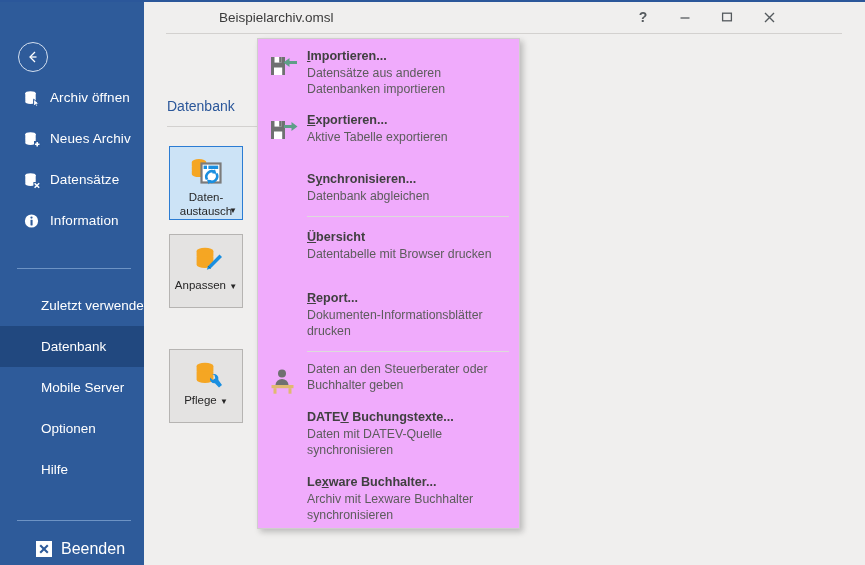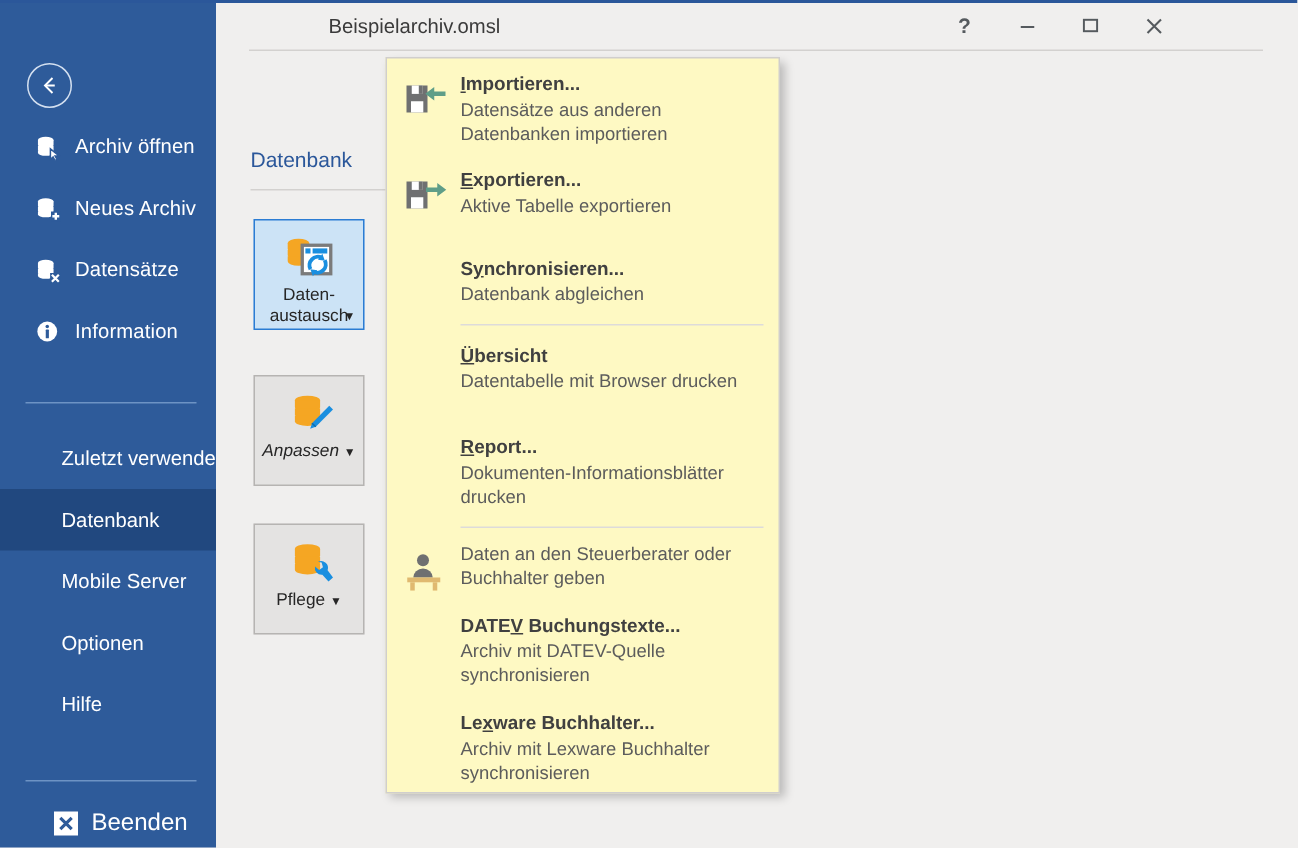--- a/index.html
+++ b/index.html
@@ -117,21 +117,21 @@
   .big-btn .blbl {
     font-size: 11.5px; color: #262626; text-align: center;
     line-height: 13.5px; margin-top: 2px; position: relative; width: 100%;
   }
   .caret-inline { font-size: 8px; color: #262626; }
 
   
   #menu {
     position: absolute; left: 113px; top: 36px;
     width: 263px; height: 491px;
-    background: #fef9c3;
+    background: #f0abfc;
     border: 1px solid #d0cecd;
     box-shadow: 3px 3px 6px rgba(0,0,0,.22);
   }
   .mi {
     position: relative;
     padding: 0 10px 0 49px;
     cursor: pointer;
   }
   .mi .mtitle {
     font-size: 12.6px; font-weight: bold; color: #404040;
@@ -298,21 +298,21 @@
           <path d="M19.6 27.2 L17.9 22.5 L22.6 23.2 Z" fill="#1a8fe0"></path>
         </svg>
       </span>
       <span class="blbl">
         <span>Daten-</span><br>
         <span>austausch</span>
         <span style="position:absolute;right:5px;bottom:1px;" class="caret-inline">▼</span>
       </span>
     </div>
 
-    <div class="big-btn" style="top:248px;font-style:italic;">
+    <div class="big-btn" style="top:232px;">
       <span class="bico">
         <svg width="34" height="30" viewBox="0 0 34 30">
           <ellipse cx="16" cy="6" rx="8.4" ry="3.2" fill="#f5a623"></ellipse>
           <path d="M7.6 6 v4.4 a8.4 3.2 0 0 0 16.8 0 v-4.4" fill="#f5a623"></path>
           <path d="M7.6 11.2 v4 a8.4 3.2 0 0 0 16.8 0 v-4" fill="#f5a623"></path>
           <path d="M7.6 16 v3.8 a8.4 3.2 0 0 0 16.8 0 v-3.8" fill="#f5a623"></path>
           <path d="M30.5 9.5 L33 12 L21.5 23.5 L17.8 24.8 L19 21.2 Z" fill="#1a8fe0"></path>
           <path d="M19 21.2 L21.5 23.5" stroke="#0d6ead" stroke-width="1"></path>
         </svg>
       </span>
@@ -405,21 +405,21 @@
             <rect x="19.5" y="22.2" width="3" height="5.5" fill="#e0b970"></rect>
           </svg>
         </span>
         <div class="mdesc">Daten an den Steuerberater oder Buchhalter geben</div>
       </div>
 
       <div style="height:10px;"></div>
 
       <div class="mi">
         <div class="mtitle"><span>DATE</span><u>V</u><span> Buchungstexte...</span></div>
-        <div class="mdesc">Archiv mit DATEV-Quelle synchronisieren</div>
+        <div class="mdesc">Daten mit DATEV-Quelle synchronisieren</div>
       </div>
 
       <div style="height:10px;"></div>
 
       <div class="mi">
         <div class="mtitle"><span>Le</span><u>x</u><span>ware Buchhalter...</span></div>
         <div class="mdesc">Archiv mit Lexware Buchhalter synchronisieren</div>
       </div>
 
     </div>

